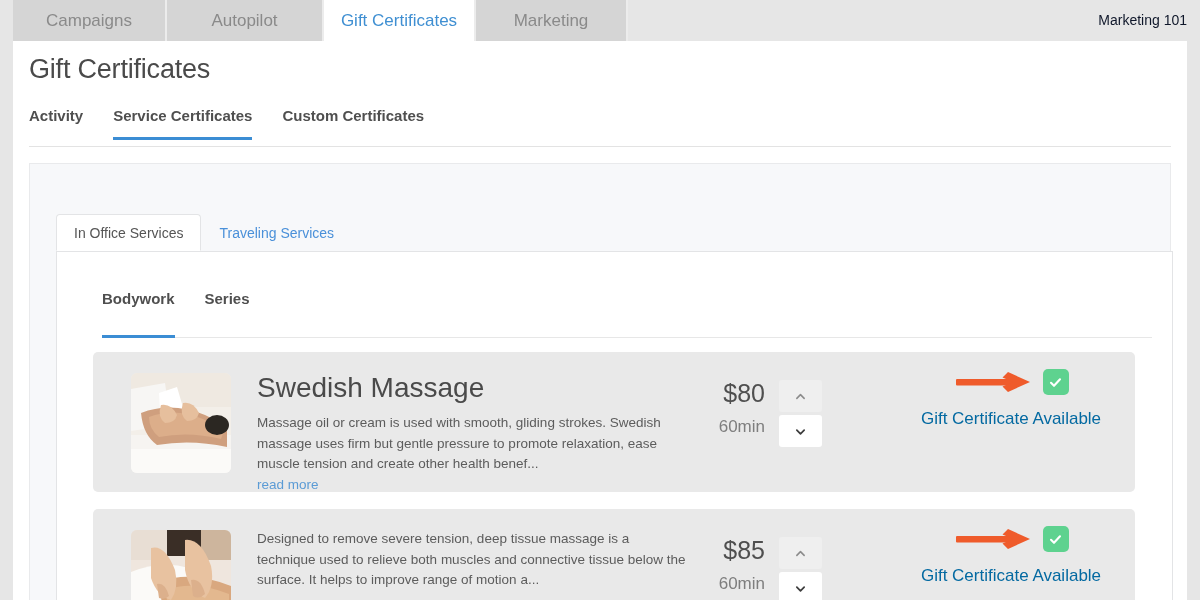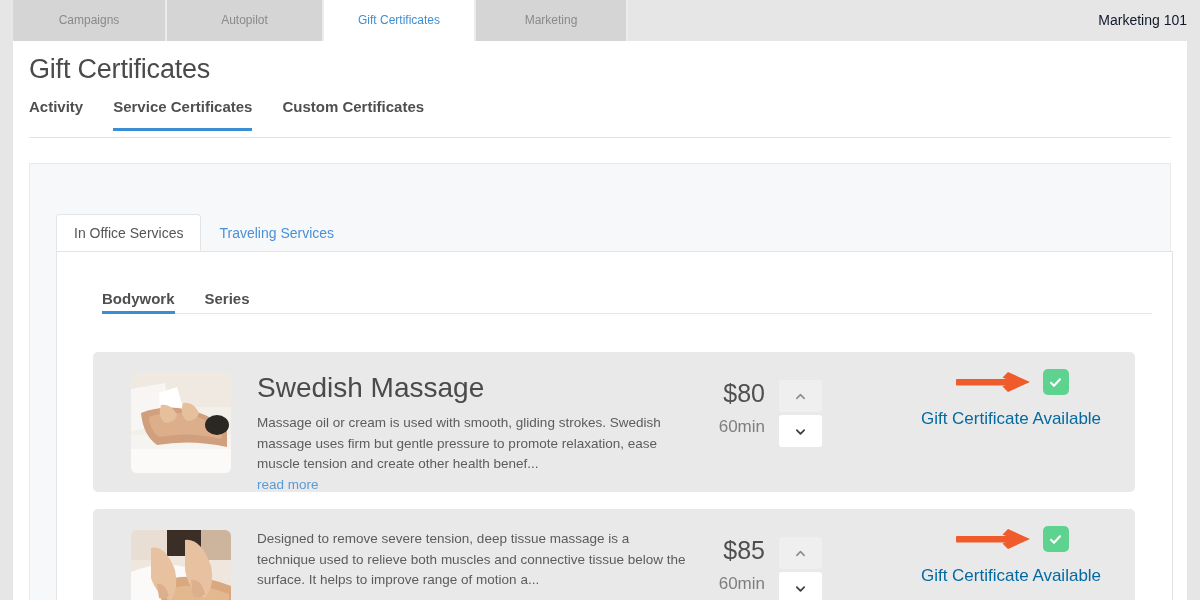--- a/index.html
+++ b/index.html
@@ -11,21 +11,21 @@
   }
 
   
   .topbar {
     position: absolute; left: 0; top: 0; width: 1200px; height: 41px;
     background: #e6e6e6;
   }
   .toptabs { position: absolute; left: 13px; top: 0; display: flex; }
   .toptab {
     height: 41px; line-height: 41px; text-align: center;
-    font-size: 12px; color: #8a8a8a; background: #d5d5d5;
+    font-size: 17px; color: #8a8a8a; background: #d5d5d5;
     border-right: 2px solid #ececec;
   }
   .toptab.tt0 { width: 154px; }
   .toptab.tt1 { width: 157px; }
   .toptab.tt2 { width: 152px; background: #ffffff; color: #3f8fd2; border-right: 2px solid #ececec; }
   .toptab.tt3 { width: 152px; }
   .marketing-link {
     position: absolute; right: 13px; top: 0; height: 41px; line-height: 41px;
     font-size: 14px; color: #0f172a; cursor: pointer;
   }
@@ -35,21 +35,21 @@
     position: absolute; left: 13px; top: 41px; width: 1174px; height: 559px;
     background: #ffffff;
   }
   .page-title {
     position: absolute; left: 16px; top: 13px;
     font-size: 27px; color: #4a4a4a; font-weight: normal; letter-spacing: -0.2px;
   }
 
   
   .subtabs {
-    position: absolute; left: 16px; top: 57px; width: 1142px; height: 40px;
+    position: absolute; left: 16px; top: 66px; width: 1142px; height: 40px;
     border-bottom: 1px solid #e3e3e3; display: flex; align-items: flex-start;
   }
   .subtab {
     font-size: 15px; font-weight: bold; color: #4f4f4f;
     padding: 0 0 13px 0; margin-right: 30px; cursor: pointer;
     border-bottom: 3px solid transparent; position: relative; top: 0;
   }
   .subtab.active { border-bottom-color: #3b8dd4; }
 
   
@@ -73,21 +73,21 @@
     background: #ffffff; border: 1px solid #e3e4e6; border-bottom: none;
   }
 
   
   .inner-tabs {
     position: absolute; left: 45px; top: 38px; width: 1050px;
     border-bottom: 1px solid #e7e7e7; display: flex;
   }
   .itab {
     font-size: 15px; font-weight: bold; color: #4f4f4f;
-    padding-bottom: 4px; margin-right: 30px; cursor: pointer;
+    padding-bottom: 28px; margin-right: 30px; cursor: pointer;
     border-bottom: 3px solid transparent; margin-bottom: -1px;
   }
   .itab.active { border-bottom-color: #3b8dd4; }
 
   
   .cards { position: absolute; left: 36px; top: 100px; width: 1042px; }
   .card {
     position: relative; height: 140px; background: #e9e9e9; border-radius: 5px;
     margin-bottom: 17px; display: flex; align-items: flex-start;
   }

